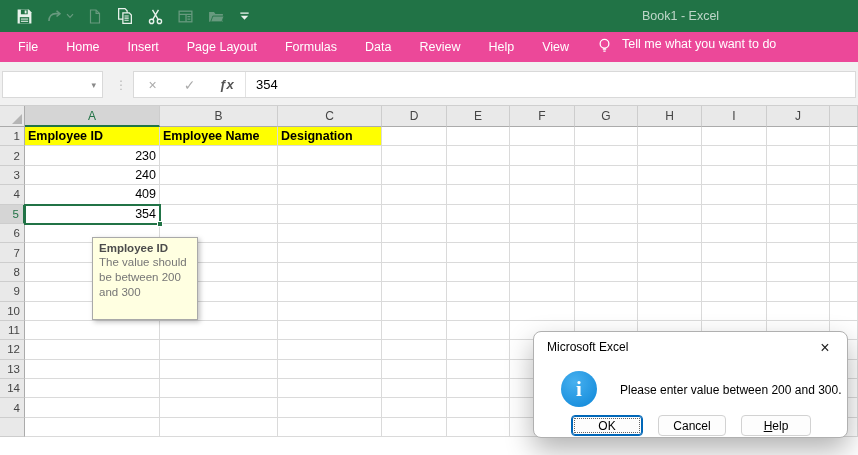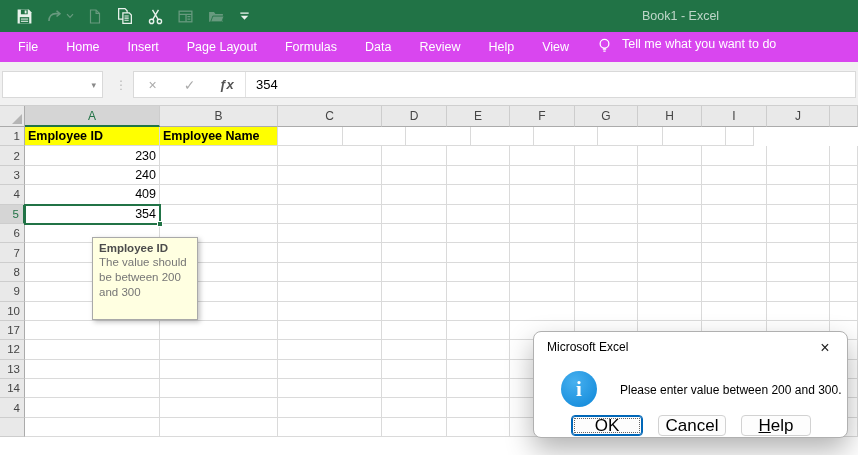--- a/index.html
+++ b/index.html
@@ -10,21 +10,21 @@
   .titlebar { position:absolute; top:0; left:0; width:858px; height:32px; background:#217346; }
   .qat { position:absolute; left:16px; top:0; height:32px; display:flex; align-items:center; gap:13px; }
   .qat-icon { display:flex; align-items:center; color:#e9f2ec; }
   .qat-icon.dim { color:#689a7f; }
   .qat-icon svg { display:block; }
   .qat-caret { margin-left:3px; }
   .win-title { position:absolute; left:642px; top:0; height:32px; line-height:32px;
                color:rgba(255,255,255,0.70); font-size:12.5px; }
 
   
-  .ribbon { position:absolute; top:32px; left:0; width:858px; height:30px; background:#d946ef;
+  .ribbon { position:absolute; top:32px; left:0; width:858px; height:30px; background:#ec4899;
             display:flex; align-items:center; padding-left:4px; }
   .tabs { display:flex; }
   .tab { color:#fff; font-size:12.5px; line-height:30px; padding:0 14px; white-space:nowrap; cursor:default; }
   .tellme { display:flex; margin-left:13px; color:#fff; }
   .tellme-label { font-size:12.5px; margin-left:9px; white-space:nowrap; }
 
   
   .fbar { position:absolute; top:62px; left:0; width:858px; height:44px; background:#f1f1f1;
           border-bottom:1px solid #cfcfcf; }
   .name-box { position:absolute; left:2px; top:9px; width:101px; height:27px; background:#fff;
@@ -79,21 +79,21 @@
   .d-title { position:absolute; left:13px; top:8px; font-size:12px; color:#000; }
   .d-close { position:absolute; right:10px; top:4px; width:24px; height:24px; text-align:center;
              line-height:24px; font-size:16px; color:#222; cursor:default; }
   .d-icon { position:absolute; left:27px; top:39px; width:36px; height:36px; border-radius:50%;
             background:radial-gradient(circle at 38% 30%, #47b0ef, #0d86d8);
             color:#fff; display:flex; align-items:center; justify-content:center;
             font-family:"Liberation Serif", serif; font-weight:bold; font-size:21px; }
   .d-msg { position:absolute; left:86px; top:51px; font-size:12px; color:#000; white-space:nowrap; }
   .d-buttons { position:absolute; left:37px; top:83px; display:flex; gap:15px; }
   .d-btn { height:21px; background:#fdfdfd; border:1px solid #d2d2d2; border-radius:4px;
-           font-size:17px; color:#000; display:flex; align-items:center; justify-content:center; cursor:default; }
+           font-size:12px; color:#000; display:flex; align-items:center; justify-content:center; cursor:default; }
   .d-btn.default { border:1px solid #0067b8; box-shadow:inset 0 0 0 1px #0067b8;
                    outline:1px dotted #666; outline-offset:-4px; }
   .d-btn u { text-decoration:underline; }
 </style>
 </head>
 <body>
 
 <div class="screen">
 
   <div class="titlebar">
@@ -212,20 +212,21 @@
         <div class="col-hdr" style="width: 63px;">G</div>
         <div class="col-hdr" style="width: 64px;">H</div>
         <div class="col-hdr" style="width: 65px;">I</div>
         <div class="col-hdr" style="width: 63px;">J</div>
         <div class="col-hdr" style="width: 28px;"></div>
       </div>
       <div class="grid-row">
         <div class="row-hdr">1</div>
         <div class="cell yellow" style="width: 135px;">Employee ID</div>
         <div class="cell yellow" style="width: 118px;">Employee Name</div>
+        <div class="cell yellow" style="width: 104px;">Designation</div>
         <div class="cell" style="width: 65px;"></div>
         <div class="cell" style="width: 63px;"></div>
         <div class="cell" style="width: 65px;"></div>
         <div class="cell" style="width: 63px;"></div>
         <div class="cell" style="width: 64px;"></div>
         <div class="cell" style="width: 65px;"></div>
         <div class="cell" style="width: 63px;"></div>
         <div class="cell" style="width: 28px;"></div>
       </div>
       <div class="grid-row">
@@ -348,21 +349,21 @@
         <div class="cell" style="width: 65px;"></div>
         <div class="cell" style="width: 63px;"></div>
         <div class="cell" style="width: 65px;"></div>
         <div class="cell" style="width: 63px;"></div>
         <div class="cell" style="width: 64px;"></div>
         <div class="cell" style="width: 65px;"></div>
         <div class="cell" style="width: 63px;"></div>
         <div class="cell" style="width: 28px;"></div>
       </div>
       <div class="grid-row">
-        <div class="row-hdr">17</div>
+        <div class="row-hdr">11</div>
         <div class="cell" style="width: 135px;"></div>
         <div class="cell" style="width: 118px;"></div>
         <div class="cell" style="width: 104px;"></div>
         <div class="cell" style="width: 65px;"></div>
         <div class="cell" style="width: 63px;"></div>
         <div class="cell" style="width: 65px;"></div>
         <div class="cell" style="width: 63px;"></div>
         <div class="cell" style="width: 64px;"></div>
         <div class="cell" style="width: 65px;"></div>
         <div class="cell" style="width: 63px;"></div>

